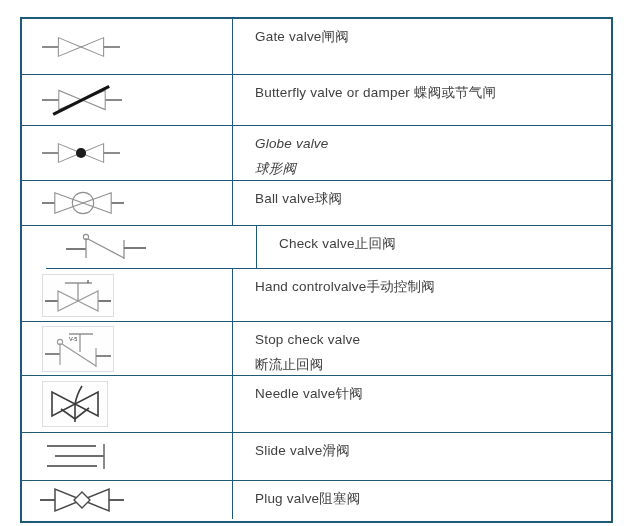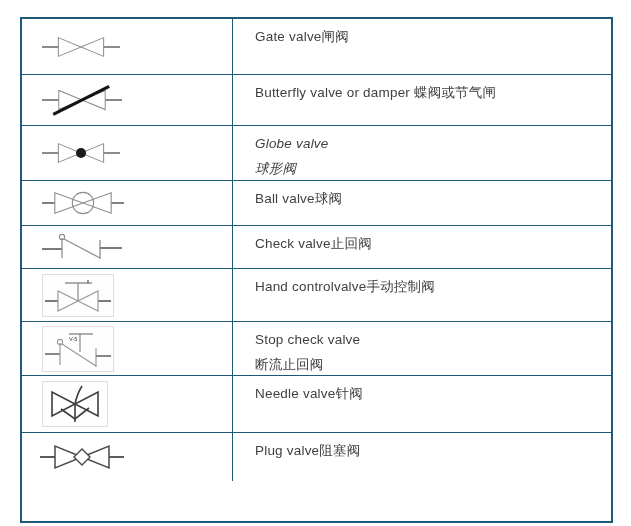--- a/index.html
+++ b/index.html
@@ -25,21 +25,21 @@
   }
   .row{
     display:flex;
     border-bottom:1px solid var(--border);
   }
   .row:last-child{border-bottom:none;}
   .row:nth-child(1){height:56px;}
   .row:nth-child(2){height:51px;}
   .row:nth-child(3){height:55px;font-style:italic;}
   .row:nth-child(4){height:45px;}
-  .row:nth-child(5){height:43px;}
+  .row:nth-child(5){height:43px;margin-left:24px;}
   .row:nth-child(6){height:53px;justify-content:space-between;}
   .row:nth-child(7){height:54px;justify-content:center;}
   .row:nth-child(8){height:57px;}
   .row:nth-child(9){height:48px;}
   .row:nth-child(10){height:38px;}
   .symbol-cell{
     width:211px;flex:0 0 211px;
     border-right:1px solid var(--border);
     display:flex;align-items:center;
     padding-left:20px;
@@ -193,20 +193,33 @@
           <path d="M37,3 Q32,11 30,21 L30,39" fill="none" stroke="#3d3d3d" stroke-width="1.6"></path>
           <path d="M16,26 L30,36 L44,25" fill="none" stroke="#3d3d3d" stroke-width="1.6"></path>
         </svg>
       </div>
     </div>
     <div class="cell label-cell">
       <div class="line">Needle valve针阀</div>
     </div>
   </div>
 
+  <div class="row">
+    <div class="cell symbol-cell" style="padding-left:25px;">
+      <svg width="60" height="26" viewBox="0 0 60 26">
+        <line x1="0" y1="2" x2="49" y2="2" stroke="#6e6e6e" stroke-width="2"></line>
+        <line x1="8" y1="12" x2="57" y2="12" stroke="#6e6e6e" stroke-width="2"></line>
+        <line x1="0" y1="22" x2="50" y2="22" stroke="#6e6e6e" stroke-width="2"></line>
+        <line x1="57" y1="0" x2="57" y2="25" stroke="#6e6e6e" stroke-width="1.6"></line>
+      </svg>
+    </div>
+    <div class="cell label-cell">
+      <div class="line">Slide valve滑阀</div>
+    </div>
+  </div>
 
   <div class="row">
     <div class="cell symbol-cell" style="padding-left:18px;">
       <svg width="84" height="30" viewBox="0 0 84 30">
         <line x1="0" y1="15" x2="15" y2="15" stroke="#4a4a4a" stroke-width="1.8"></line>
         <line x1="69" y1="15" x2="84" y2="15" stroke="#4a4a4a" stroke-width="1.8"></line>
         <path d="M15,4 L15,26 L42,15 Z" fill="none" stroke="#4a4a4a" stroke-width="1.5"></path>
         <path d="M69,4 L69,26 L42,15 Z" fill="none" stroke="#4a4a4a" stroke-width="1.5"></path>
         <path d="M42,7 L50,15 L42,23 L34,15 Z" fill="#ffffff" stroke="#4a4a4a" stroke-width="1.4"></path>
       </svg>

